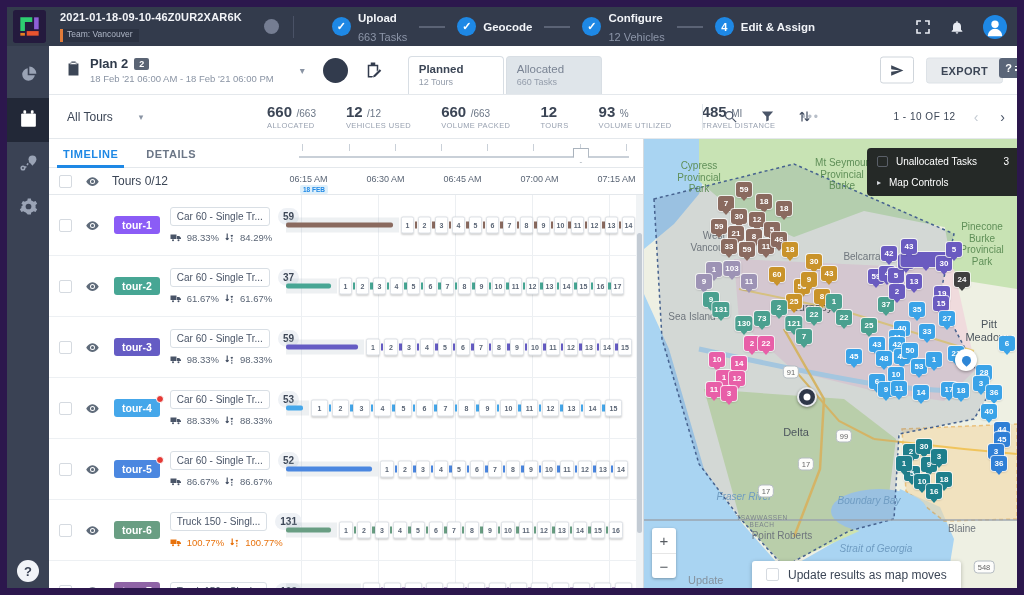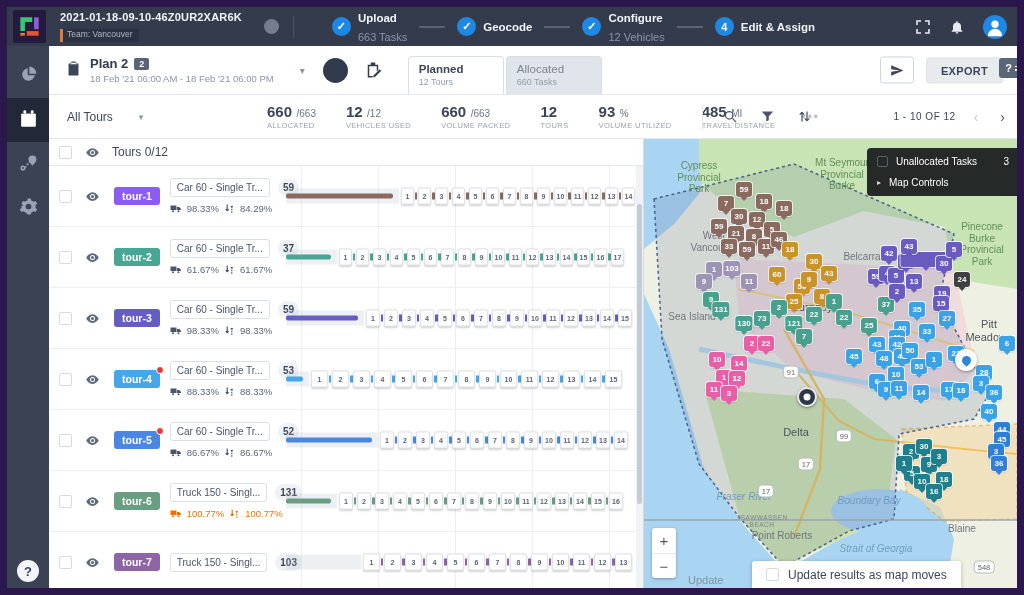--- a/index.html
+++ b/index.html
@@ -351,28 +351,54 @@
             </svg>
           </span>
           <span class="pagination">1 - 10 OF 12</span>
           <span class="pg-prev">‹</span>
           <span class="pg-next">›</span>
         </div>
       </div>
 
       <div class="content">
         <div class="left-panel">
+          <div class="lp-tabrow">
+            <span class="lp-tab active" id="lp-tab-0">TIMELINE</span>
+            <span class="lp-tab" id="lp-tab-1">DETAILS</span>
+            <div class="scrub">
+              <div class="scrub-track"></div>
+              <div id="scrub-ticks">
+                  <div class="scrub-tick" style="left: 1%;"></div>
+                  <div class="scrub-tick" style="left: 15%;"></div>
+                  <div class="scrub-tick" style="left: 29%;"></div>
+                  <div class="scrub-tick" style="left: 43%;"></div>
+                  <div class="scrub-tick" style="left: 57%;"></div>
+                  <div class="scrub-tick" style="left: 71%;"></div>
+                  <div class="scrub-tick" style="left: 85%;"></div>
+                  <div class="scrub-tick" style="left: 99%;"></div>
+                </div>
+              <div class="scrub-handle" style="left:83%"></div>
+            </div>
+          </div>
           <div class="lp-toursrow">
             <span class="chk"></span>
             <span class="eye">
               <svg viewBox="0 0 24 24" width="15" height="15" fill="currentColor">
                 <path d="M12 5C5.5 5 2 12 2 12s3.5 7 10 7 10-7 10-7-3.5-7-10-7zm0 11a4 4 0 1 1 0-8 4 4 0 0 1 0 8zm0-6.5a2.5 2.5 0 1 0 0 5 2.5 2.5 0 0 0 0-5z"></path>
               </svg>
             </span>
             <span class="tours-label">Tours 0/12</span>
+            <div class="time-axis" id="time-axis">
+                <span class="time-tick-label" style="left: 15px; transform: translateX(-30%);">06:15 AM</span>
+                <span class="time-tick-label" style="left: 92px; transform: translateX(-30%);">06:30 AM</span>
+                <span class="time-tick-label" style="left: 169px; transform: translateX(-30%);">06:45 AM</span>
+                <span class="time-tick-label" style="left: 246px; transform: translateX(-30%);">07:00 AM</span>
+                <span class="time-tick-label" style="left: 323px; transform: translateX(-30%);">07:15 AM</span>
+                <span class="date-badge">18 FEB</span>
+              </div>
           </div>
           <div class="rows-wrap">
             <div class="rows-grid"></div>
             <div id="tour-rows">
                 <div class="tour-row">
                   <div class="tr-left">
                     <span class="chk"></span>
                     <span class="eye">
                       <svg viewBox="0 0 24 24" width="15" height="15" fill="currentColor">
                         <path d="M12 5C5.5 5 2 12 2 12s3.5 7 10 7 10-7 10-7-3.5-7-10-7zm0 11a4 4 0 1 1 0-8 4 4 0 0 1 0 8zm0-6.5a2.5 2.5 0 1 0 0 5 2.5 2.5 0 0 0 0-5z"></path>

